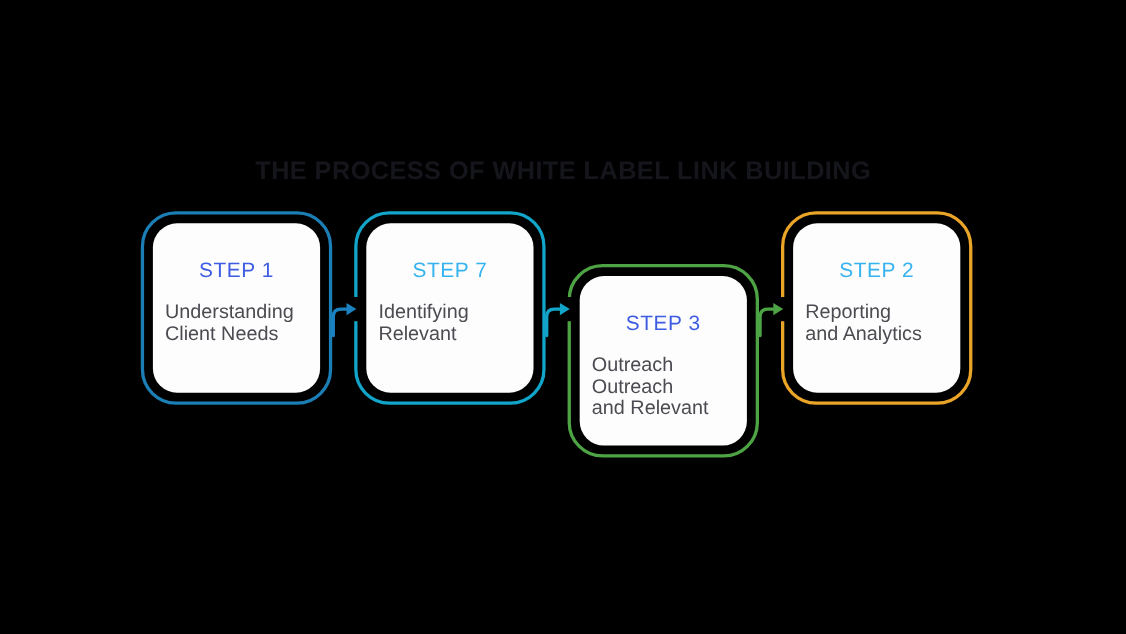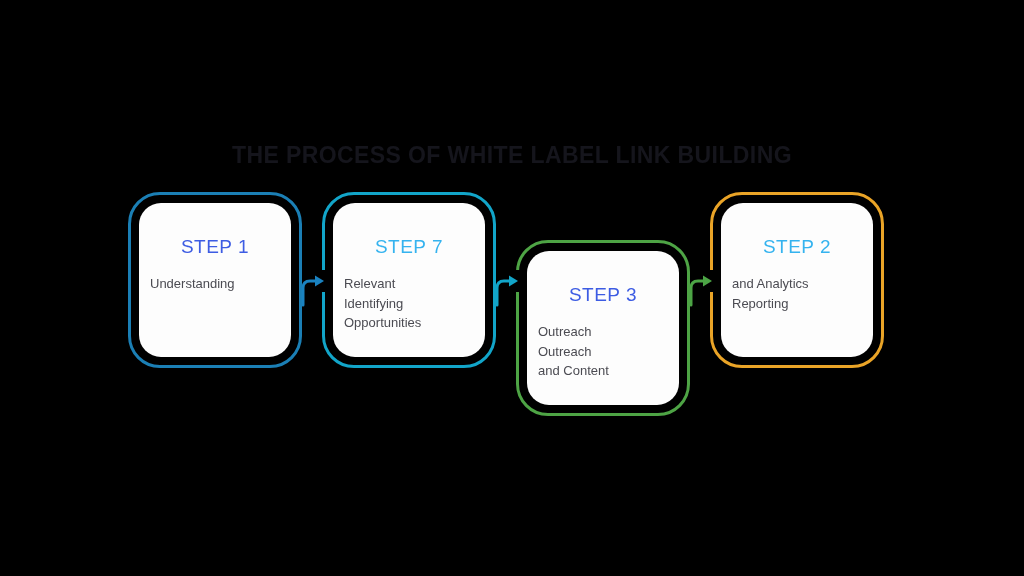--- a/index.html
+++ b/index.html
@@ -49,21 +49,21 @@
   .step-label {
     margin-top: 33px;
     text-align: center;
     font-size: 19px;
     letter-spacing: 0.5px;
     color: var(--label-color, #3d5ce3);
   }
   .step-desc {
     margin-top: 16px;
     padding: 0 8px 0 11px;
-    font-size: 13px;
+    font-size: 18px;
     line-height: 19.5px;
     color: var(--body-text, #4b4b52);
   }
   .connector-layer {
     position: absolute;
     left: 0; top: 0;
     width: 1024px; height: 576px;
     pointer-events: none;
   }
 </style>
@@ -72,53 +72,53 @@
 
 <div class="canvas">
 
   <div class="title">THE PROCESS OF WHITE LABEL LINK BUILDING</div>
 
   <div class="card card-0" style="--accent: #1b7fb5; --label-color: #3d5ce3;">
     <div class="card-inner">
       <div class="step-label">STEP 1</div>
       <div class="step-desc">
         <div>Understanding</div>
+        <div>Client Needs</div>
         <div></div>
       </div>
     </div>
   </div>
 
   <div class="card card-1" style="--accent: #12a5c9; --label-color: #35b3ef;">
     <div class="card-inner">
       <div class="step-label">STEP 7</div>
       <div class="step-desc">
+        <div>Identifying</div>
         <div>Relevant</div>
-        <div>Identifying</div>
-        <div>Opportunities</div>
       </div>
     </div>
   </div>
 
   <div class="card card-2" style="--accent: #4ea445; --label-color: #3d5ce3;">
     <div class="card-inner">
       <div class="step-label">STEP 3</div>
       <div class="step-desc">
         <div>Outreach</div>
         <div>Outreach</div>
-        <div>and Content</div>
+        <div>and Relevant</div>
       </div>
     </div>
   </div>
 
   <div class="card card-3" style="--accent: #eaa427; --label-color: #35b3ef;">
     <div class="card-inner">
       <div class="step-label">STEP 2</div>
       <div class="step-desc">
+        <div>Reporting</div>
         <div>and Analytics</div>
-        <div>Reporting</div>
         <div></div>
       </div>
     </div>
   </div>
 
   <svg class="connector-layer" width="1024" height="576" viewBox="0 0 1024 576" xmlns="http://www.w3.org/2000/svg">
 
     <rect x="320" y="270" width="7" height="22" fill="#000000"></rect>
     <rect x="514" y="270" width="7" height="22" fill="#000000"></rect>
     <rect x="708" y="270" width="7" height="22" fill="#000000"></rect>

